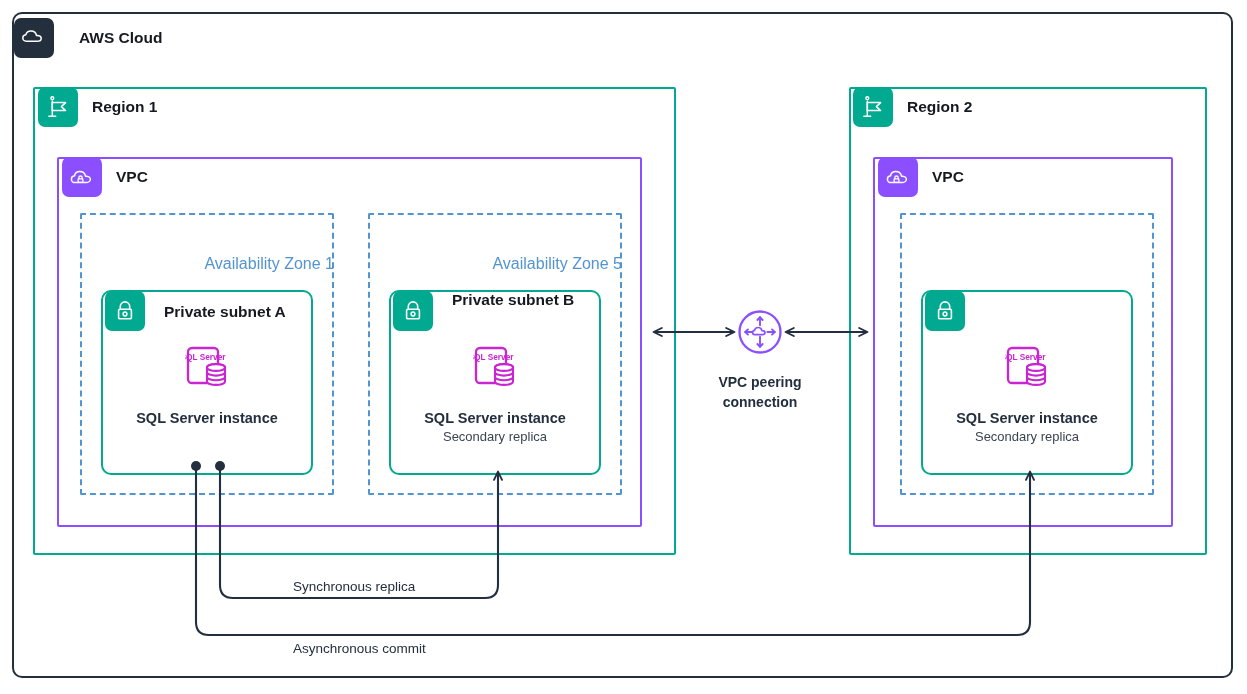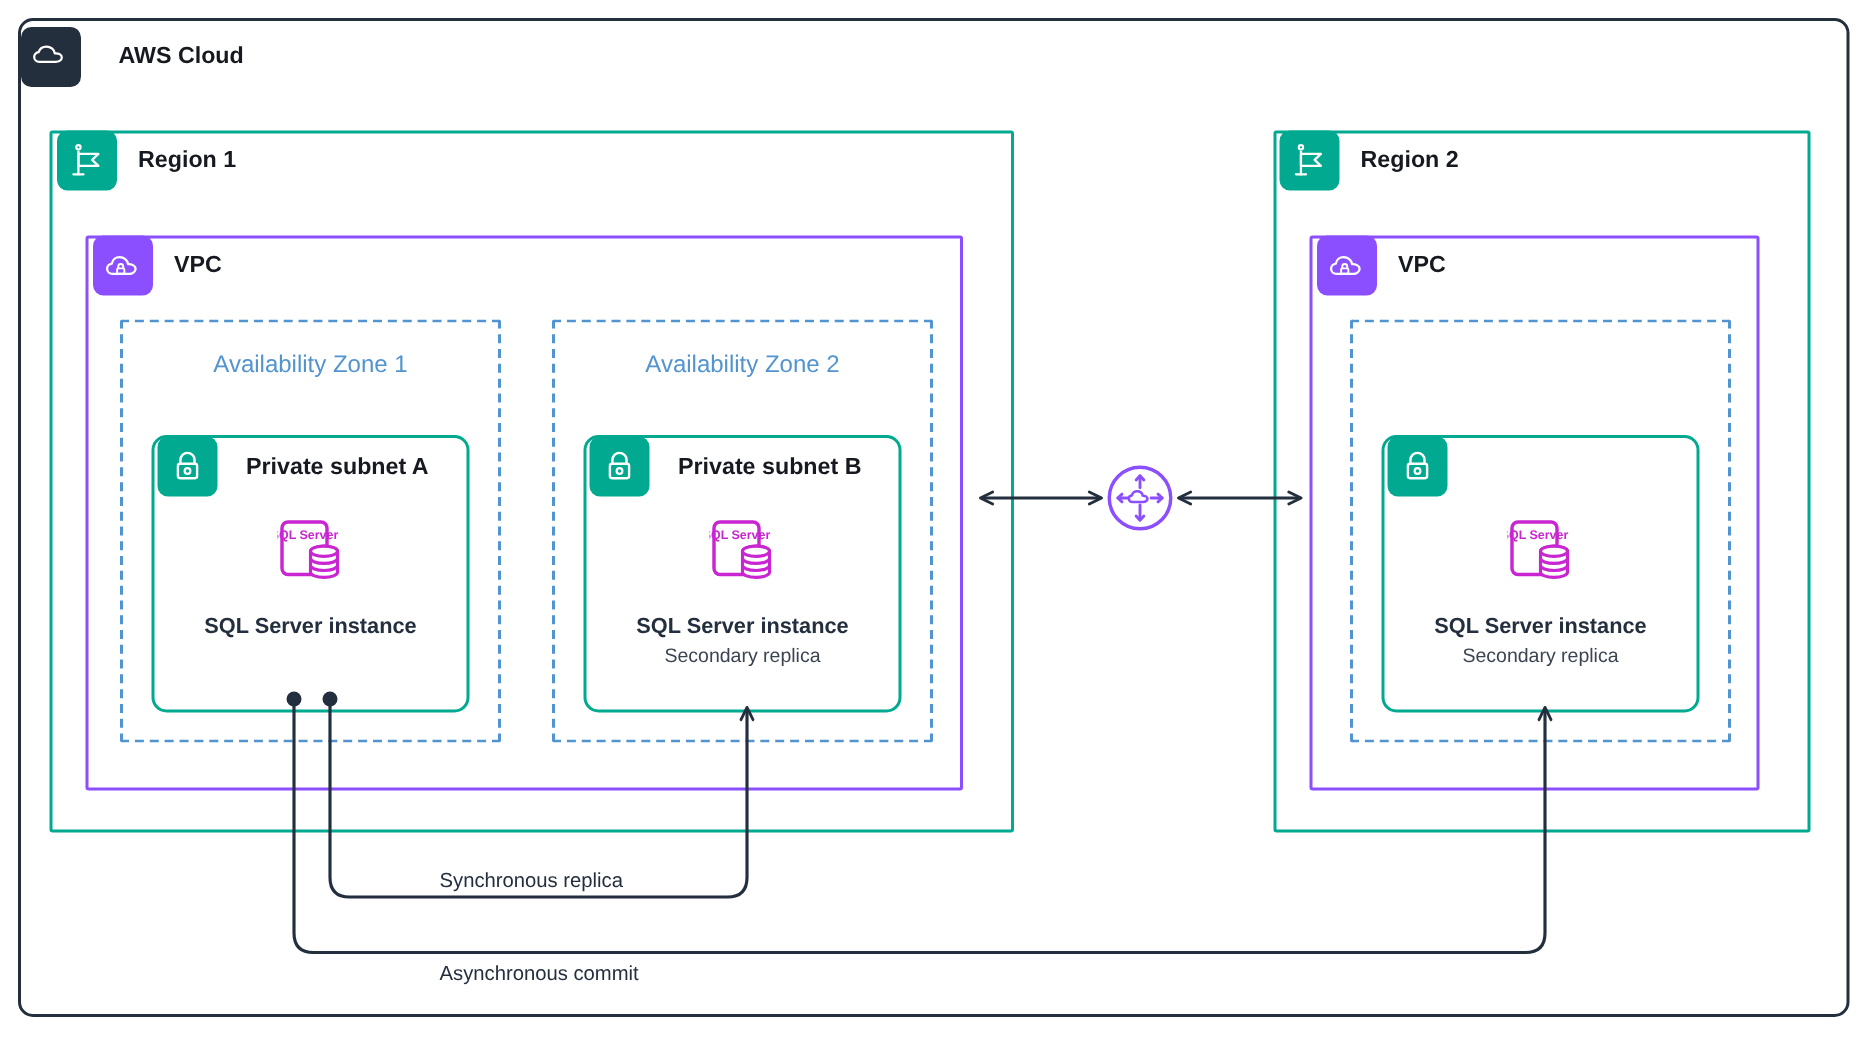--- a/index.html
+++ b/index.html
@@ -73,21 +73,22 @@
     color: #16191f;
     white-space: nowrap;
     line-height: 40px;
   }
   .az-title {
     position: absolute;
     font-size: 16px;
     font-weight: normal;
     color: #5294cf;
     white-space: nowrap;
-    text-align: center;
+    text-align: right;
+    margin-top: 20px;
   }
 
   
   .node-label {
     position: absolute;
     text-align: center;
     white-space: nowrap;
     color: #232f3e;
   }
   .node-label .l1 {
@@ -200,31 +201,31 @@
         <path d="M22 27.2 a9 3.4 0 0 0 18 0" fill="none"></path>
         <path d="M22 31.9 a9 3.4 0 0 0 18 0" fill="none"></path>
       </g>
     </svg>
   </div>
   <div class="node-label" style="left:101px; top:409px; width:212px;">
     <span class="l1">SQL Server instance</span>
   </div>
 
   <div class="group group-az" style="left:368px; top:213px; width:254px; height:282px;"></div>
-  <div class="az-title" style="left:368px; top:235px; width:254px;">Availability Zone 2</div>
+  <div class="az-title" style="left:368px; top:235px; width:254px;">Availability Zone 5</div>
 
   <div class="group group-subnet" style="left:389px; top:290px; width:212px; height:185px;"></div>
   <div class="badge badge-subnet" style="left:393px; top:291px;">
     <svg width="26" height="26" viewBox="0 0 26 26" aria-hidden="true">
       <path d="M8.3 11.3V8.6a4.7 4.7 0 0 1 9.4 0v2.7" fill="none" stroke="#ffffff" stroke-width="1.6"></path>
       <rect x="6.6" y="11.2" width="12.8" height="9.6" rx="1.4" fill="none" stroke="#ffffff" stroke-width="1.6"></rect>
       <circle cx="13" cy="16" r="1.9" fill="none" stroke="#ffffff" stroke-width="1.5"></circle>
     </svg>
   </div>
-  <div class="group-title" style="left:452px; top:292px;">Private subnet B</div>
+  <div class="group-title" style="left:452px; top:280px;">Private subnet B</div>
 
   <div class="sqlicon" style="left:473px; top:345px;">
     <svg width="46" height="46" viewBox="0 0 46 46" aria-hidden="true">
       <rect x="3" y="3" width="30" height="35" rx="4" fill="none" stroke="#c925d1" stroke-width="2.3"></rect>
       <text x="18" y="14.5" font-family="'Liberation Sans',sans-serif" font-size="8.3" font-weight="bold" fill="#c925d1" text-anchor="middle">SQL Server</text>
       <g fill="#ffffff" stroke="#c925d1" stroke-width="2.1">
         <path d="M22 22.5 a9 3.4 0 0 1 18 0 v14 a9 3.4 0 0 1 -18 0 z"></path>
         <ellipse cx="31" cy="22.5" rx="9" ry="3.4"></ellipse>
         <path d="M22 27.2 a9 3.4 0 0 0 18 0" fill="none"></path>
         <path d="M22 31.9 a9 3.4 0 0 0 18 0" fill="none"></path>
@@ -296,20 +297,24 @@
         <polyline points="20.4,11.0 23,8.2 25.6,11.0"></polyline>
         <line x1="23" y1="27.6" x2="23" y2="37.7"></line>
         <polyline points="20.4,35.0 23,37.8 25.6,35.0"></polyline>
         <line x1="14.9" y1="23" x2="8.3" y2="23"></line>
         <polyline points="11.0,20.4 8.2,23 11.0,25.6"></polyline>
         <line x1="30.4" y1="23" x2="37.7" y2="23"></line>
         <polyline points="35.0,20.4 37.8,23 35.0,25.6"></polyline>
       </g>
     </svg>
   </div>
+  <div class="peer-label" style="left:660px; top:372px; width:200px;">
+    <span>VPC peering</span><br>
+    <span>connection</span>
+  </div>
 
   <svg id="wires" viewBox="0 0 1247 694">
     <defs>
       <marker id="arrowEnd" markerWidth="11" markerHeight="11" refX="9.2" refY="5.1" orient="auto" markerUnits="userSpaceOnUse">
         <path d="M1.4,1.1 L9.6,5.1 L1.4,9.1" fill="none" stroke="#232f3e" stroke-width="1.9" stroke-linecap="round" stroke-linejoin="round"></path>
       </marker>
       <marker id="arrowStart" markerWidth="11" markerHeight="11" refX="1.8" refY="5.1" orient="auto" markerUnits="userSpaceOnUse">
         <path d="M9.6,1.1 L1.4,5.1 L9.6,9.1" fill="none" stroke="#232f3e" stroke-width="1.9" stroke-linecap="round" stroke-linejoin="round"></path>
       </marker>
     </defs>

